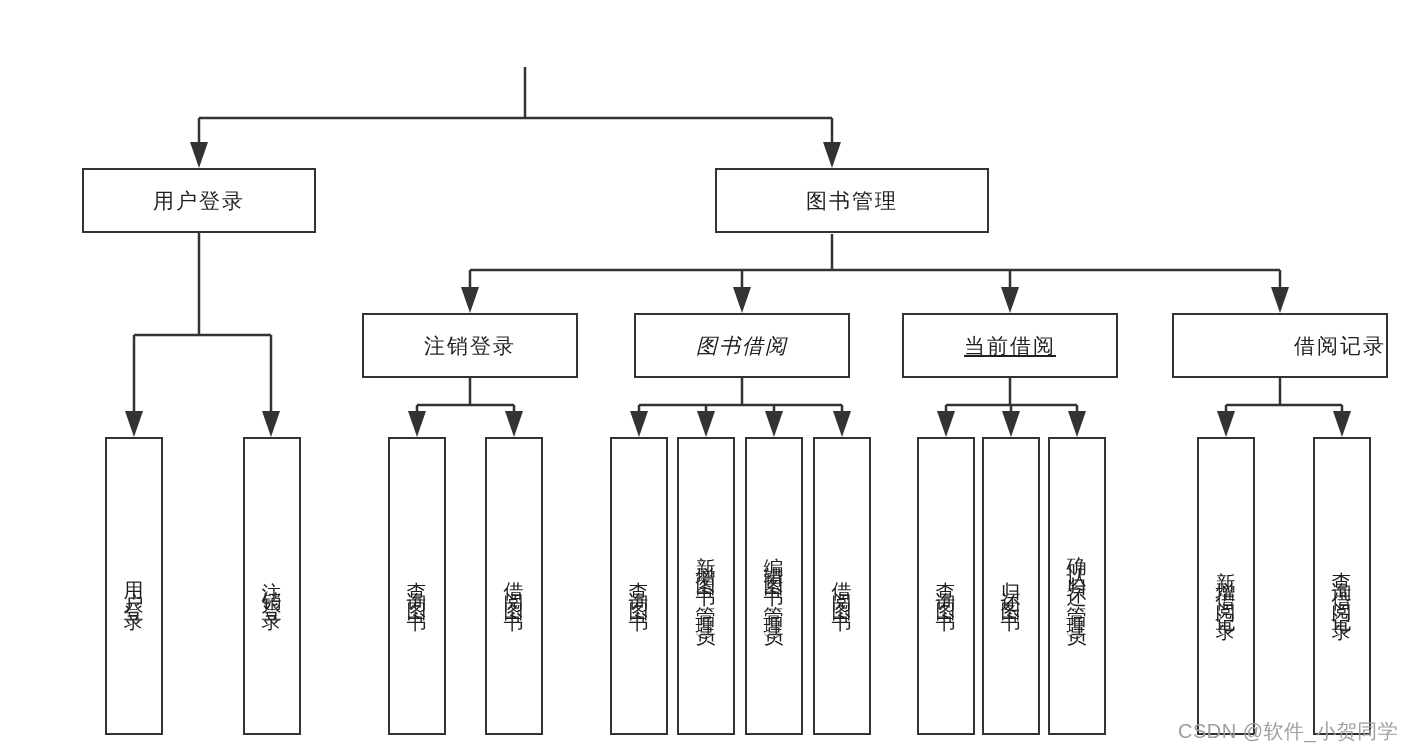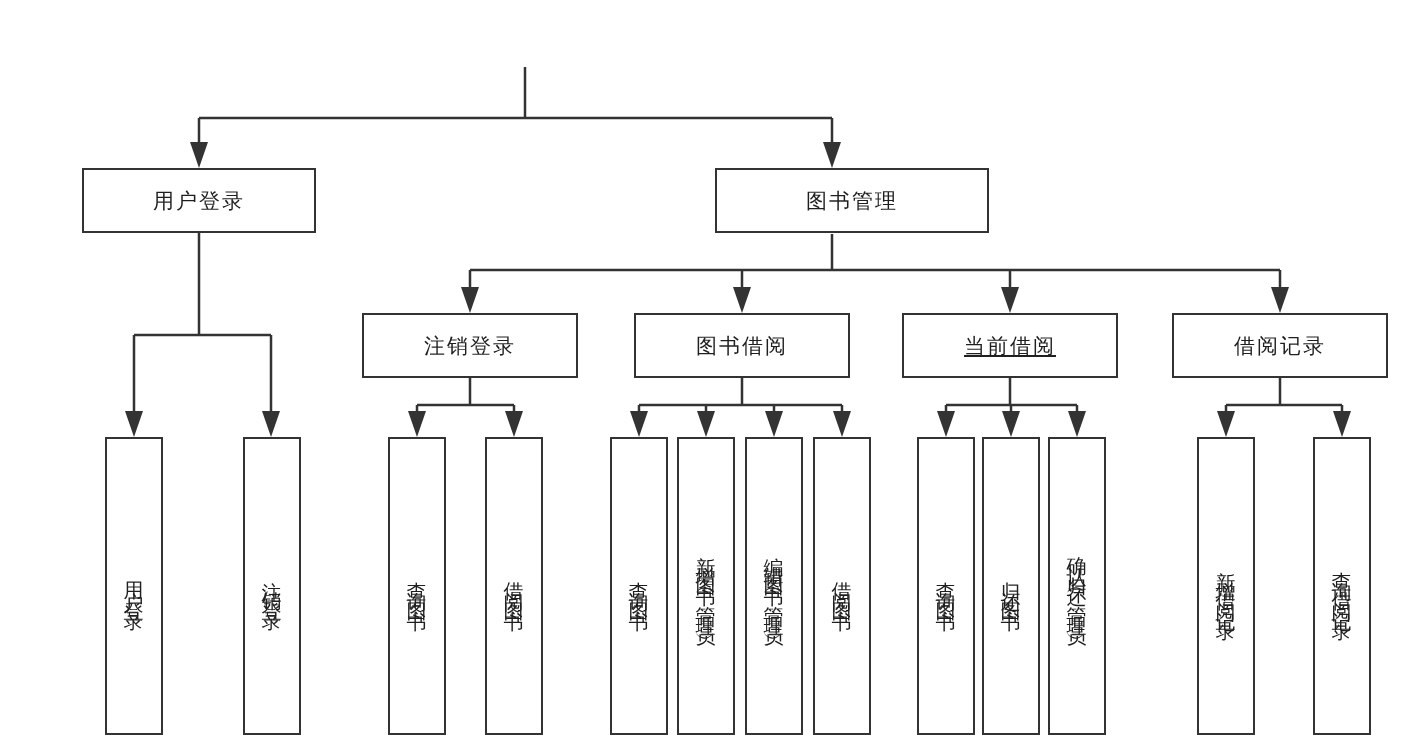--- a/index.html
+++ b/index.html
@@ -121,27 +121,27 @@
   <div class="hbox" style="left:82px; top:168px; width:234px; height:65px;">
     <span>用户登录</span>
   </div>
   <div class="hbox" style="left:715px; top:168px; width:274px; height:65px;">
     <span>图书管理</span>
   </div>
 
   <div class="hbox" style="left:362px; top:313px; width:216px; height:65px;">
     <span>注销登录</span>
   </div>
-  <div class="hbox" style="left:634px; top:313px; width:216px; height:65px;">
+  <div class="hbox" style="left:634px; top:313px; width:216px; height:65px;font-style:italic;">
     <span>图书借阅</span>
   </div>
   <div class="hbox" style="left:902px; top:313px; width:216px; height:65px;text-decoration:underline;">
     <span>当前借阅</span>
   </div>
-  <div class="hbox" style="left:1172px; top:313px; width:216px; height:65px;">
+  <div class="hbox" style="left:1172px; top:313px; width:216px; height:65px;justify-content:flex-end;">
     <span>借阅记录</span>
   </div>
 
   <div class="vbox" style="left:105px; top:437px;">
     <span class="vtext">用户登录</span>
   </div>
   <div class="vbox" style="left:243px; top:437px;">
     <span class="vtext">注销登录</span>
   </div>
 
@@ -175,14 +175,15 @@
     <span class="vtext">确认归还（管理员）</span>
   </div>
 
   <div class="vbox" style="left:1197px; top:437px;">
     <span class="vtext">新增借阅记录</span>
   </div>
   <div class="vbox" style="left:1313px; top:437px;">
     <span class="vtext">查询借阅记录</span>
   </div>
 
+  <div id="watermark">CSDN @软件_小贺同学</div>
 
 </div>
 
 </body></html>

